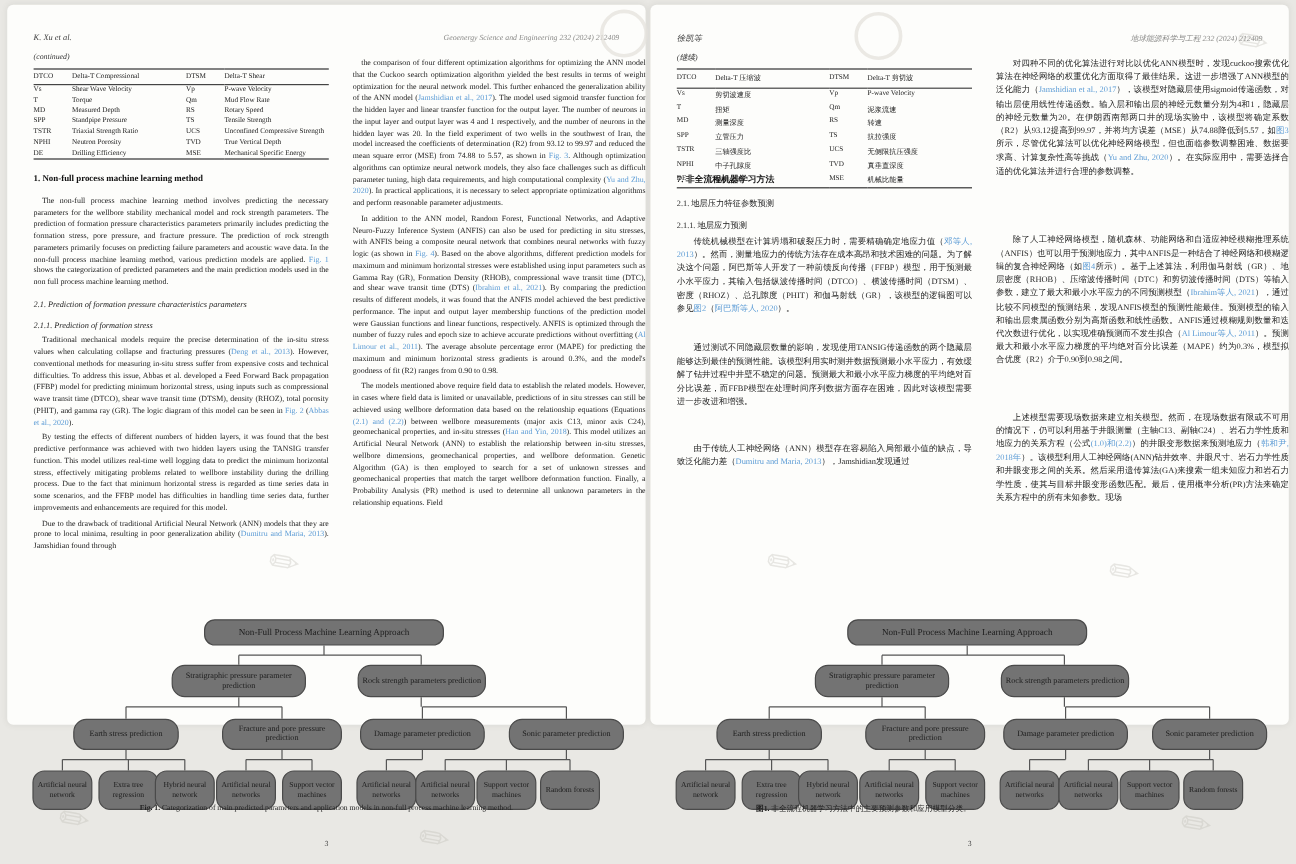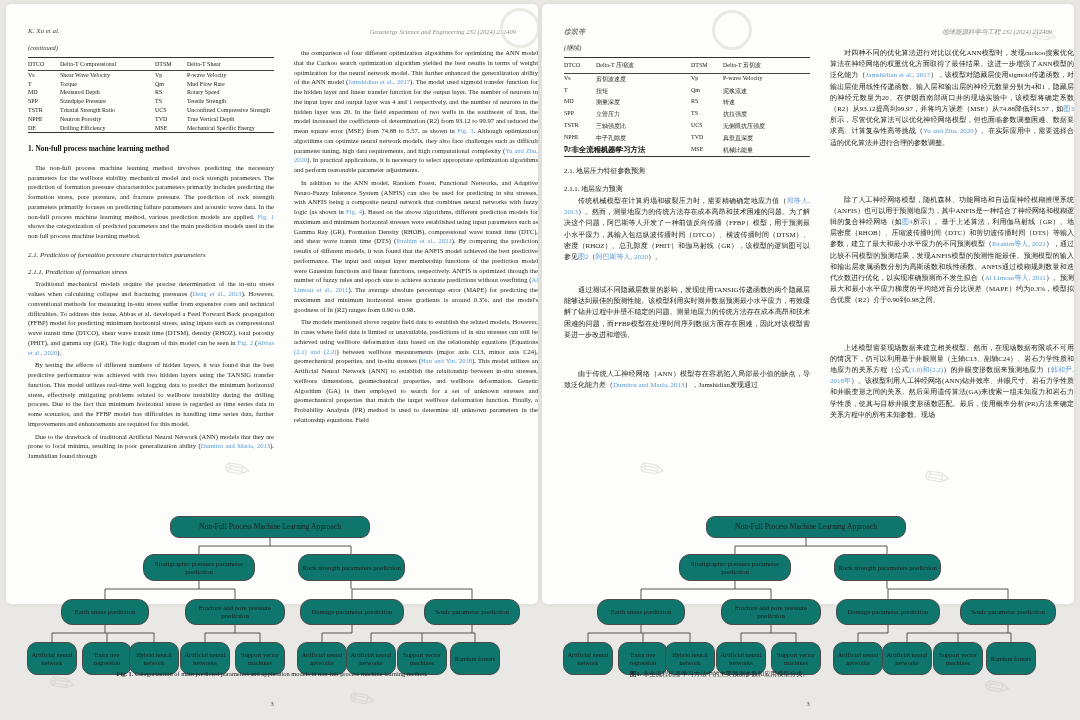--- a/index.html
+++ b/index.html
@@ -46,21 +46,21 @@
   .gap-xl{margin-bottom:46px !important;}
   .gap-lg{margin-bottom:36px !important;}
   .gap-md{margin-bottom:28px !important;}
   .gap-sm{margin-bottom:22px !important;}
   .cite{color:#5b9bd5;}
 
   .figure{position:absolute;left:9px;top:512px;width:515px;height:150px;}
   .connectors{position:absolute;left:0;top:0;}
   .fbox{
     position:absolute;border:1px solid #4a4a4a;border-radius:11px;
-    background:#0f766e;display:flex;align-items:center;justify-content:center;
+    background:#737373;display:flex;align-items:center;justify-content:center;
     text-align:center;font-size:6.8px;line-height:1.15;color:#1d1d1d;
     padding:1px 2px;box-sizing:border-box;
   }
   .fb-root{left:155px;top:0;width:200px;height:22px;font-size:7.6px;border-radius:9px;}
   .fb-l2a{left:128px;top:38px;width:112px;height:27px;}
   .fb-l2b{left:283px;top:38px;width:107px;height:27px;}
   .fb-e{left:46px;top:83px;width:88px;height:26px;}
   .fb-f{left:170px;top:83px;width:100px;height:26px;}
   .fb-d{left:285px;top:83px;width:104px;height:26px;}
   .fb-s{left:409px;top:83px;width:96px;height:26px;}
@@ -248,21 +248,21 @@
           <td>机械比能量</td>
         </tr>
       </tbody>
   </table>
 
   <div class="col col1">
     <div class="sec-h">7. 非全流程机器学习方法</div>
     <div class="sub-h">2.1. 地层压力特征参数预测</div>
     <div class="subsub-h">2.1.1. 地层应力预测</div>
     <p class="gap-sm"><span>传统机械模型在计算坍塌和破裂压力时，需要精确确定地应力值（</span><span class="cite">邓等人, 2013</span><span>）。然而，测量地应力的传统方法存在成本高昂和技术困难的问题。为了解决这个问题，阿巴斯等人开发了一种前馈反向传播（FFBP）模型，用于预测最小水平应力，其输入包括纵波传播时间（DTCO）、横波传播时间（DTSM）、密度（RHOZ）、总孔隙度（PHIT）和伽马射线（GR），该模型的逻辑图可以参见</span><span class="cite">图2</span><span>（</span><span class="cite">阿巴斯等人, 2020</span><span>）。</span></p>
-    <p class="gap-md">通过测试不同隐藏层数量的影响，发现使用TANSIG传递函数的两个隐藏层能够达到最佳的预测性能。该模型利用实时测井数据预测最小水平应力，有效缓解了钻井过程中井壁不稳定的问题。测量地应力的传统方法存在成本高昂和技术困难的问题，而FFBP模型在处理时间序列数据方面存在困难，因此对该模型需要进一步改进和增强。</p>
+    <p class="gap-md">通过测试不同隐藏层数量的影响，发现使用TANSIG传递函数的两个隐藏层能够达到最佳的预测性能。该模型利用实时测井数据预测最小水平应力，有效缓解了钻井过程中井壁不稳定的问题。预测最大和最小水平应力梯度的平均绝对百分比误差，而FFBP模型在处理时间序列数据方面存在困难，因此对该模型需要进一步改进和增强。</p>
     <p><span>由于传统人工神经网络（ANN）模型存在容易陷入局部最小值的缺点，导致泛化能力差（</span><span class="cite">Dumitru and Maria, 2013</span><span>），Jamshidian发现通过</span></p>
   </div>
 
   <div class="col col2">
     <p class="gap-xl"><span>对四种不同的优化算法进行对比以优化ANN模型时，发现cuckoo搜索优化算法在神经网络的权重优化方面取得了最佳结果。这进一步增强了ANN模型的泛化能力（</span><span class="cite">Jamshidian et al., 2017</span><span>），该模型对隐藏层使用sigmoid传递函数，对输出层使用线性传递函数。输入层和输出层的神经元数量分别为4和1，隐藏层的神经元数量为20。在伊朗西南部两口井的现场实验中，该模型将确定系数（R2）从93.12提高到99.97，并将均方误差（MSE）从74.88降低到5.57，如</span><span class="cite">图3</span><span>所示，尽管优化算法可以优化神经网络模型，但也面临参数调整困难、数据要求高、计算复杂性高等挑战（</span><span class="cite">Yu and Zhu, 2020</span><span>）。在实际应用中，需要选择合适的优化算法并进行合理的参数调整。</span></p>
     <p class="gap-lg"><span>除了人工神经网络模型，随机森林、功能网络和自适应神经模糊推理系统（ANFIS）也可以用于预测地应力，其中ANFIS是一种结合了神经网络和模糊逻辑的复合神经网络（如</span><span class="cite">图4</span><span>所示）。基于上述算法，利用伽马射线（GR）、地层密度（RHOB）、压缩波传播时间（DTC）和剪切波传播时间（DTS）等输入参数，建立了最大和最小水平应力的不同预测模型（</span><span class="cite">Ibrahim等人, 2021</span><span>），通过比较不同模型的预测结果，发现ANFIS模型的预测性能最佳。预测模型的输入和输出层隶属函数分别为高斯函数和线性函数。ANFIS通过模糊规则数量和迭代次数进行优化，以实现准确预测而不发生拟合（</span><span class="cite">Al Limour等人, 2011</span><span>）。预测最大和最小水平应力梯度的平均绝对百分比误差（MAPE）约为0.3%，模型拟合优度（R2）介于0.90到0.98之间。</span></p>
     <p><span>上述模型需要现场数据来建立相关模型。然而，在现场数据有限或不可用的情况下，仍可以利用基于井眼测量（主轴C13、副轴C24）、岩石力学性质和地应力的关系方程（公式</span><span class="cite">(1.0)和(2.2)</span><span>）的井眼变形数据来预测地应力（</span><span class="cite">韩和尹, 2018年</span><span>）。该模型利用人工神经网络(ANN)钻井效率、井眼尺寸、岩石力学性质和井眼变形之间的关系。然后采用遗传算法(GA)来搜索一组未知应力和岩石力学性质，使其与目标井眼变形函数匹配。最后，使用概率分析(PR)方法来确定关系方程中的所有未知参数。现场</span></p>
   </div>
 
   <div class="figure">

